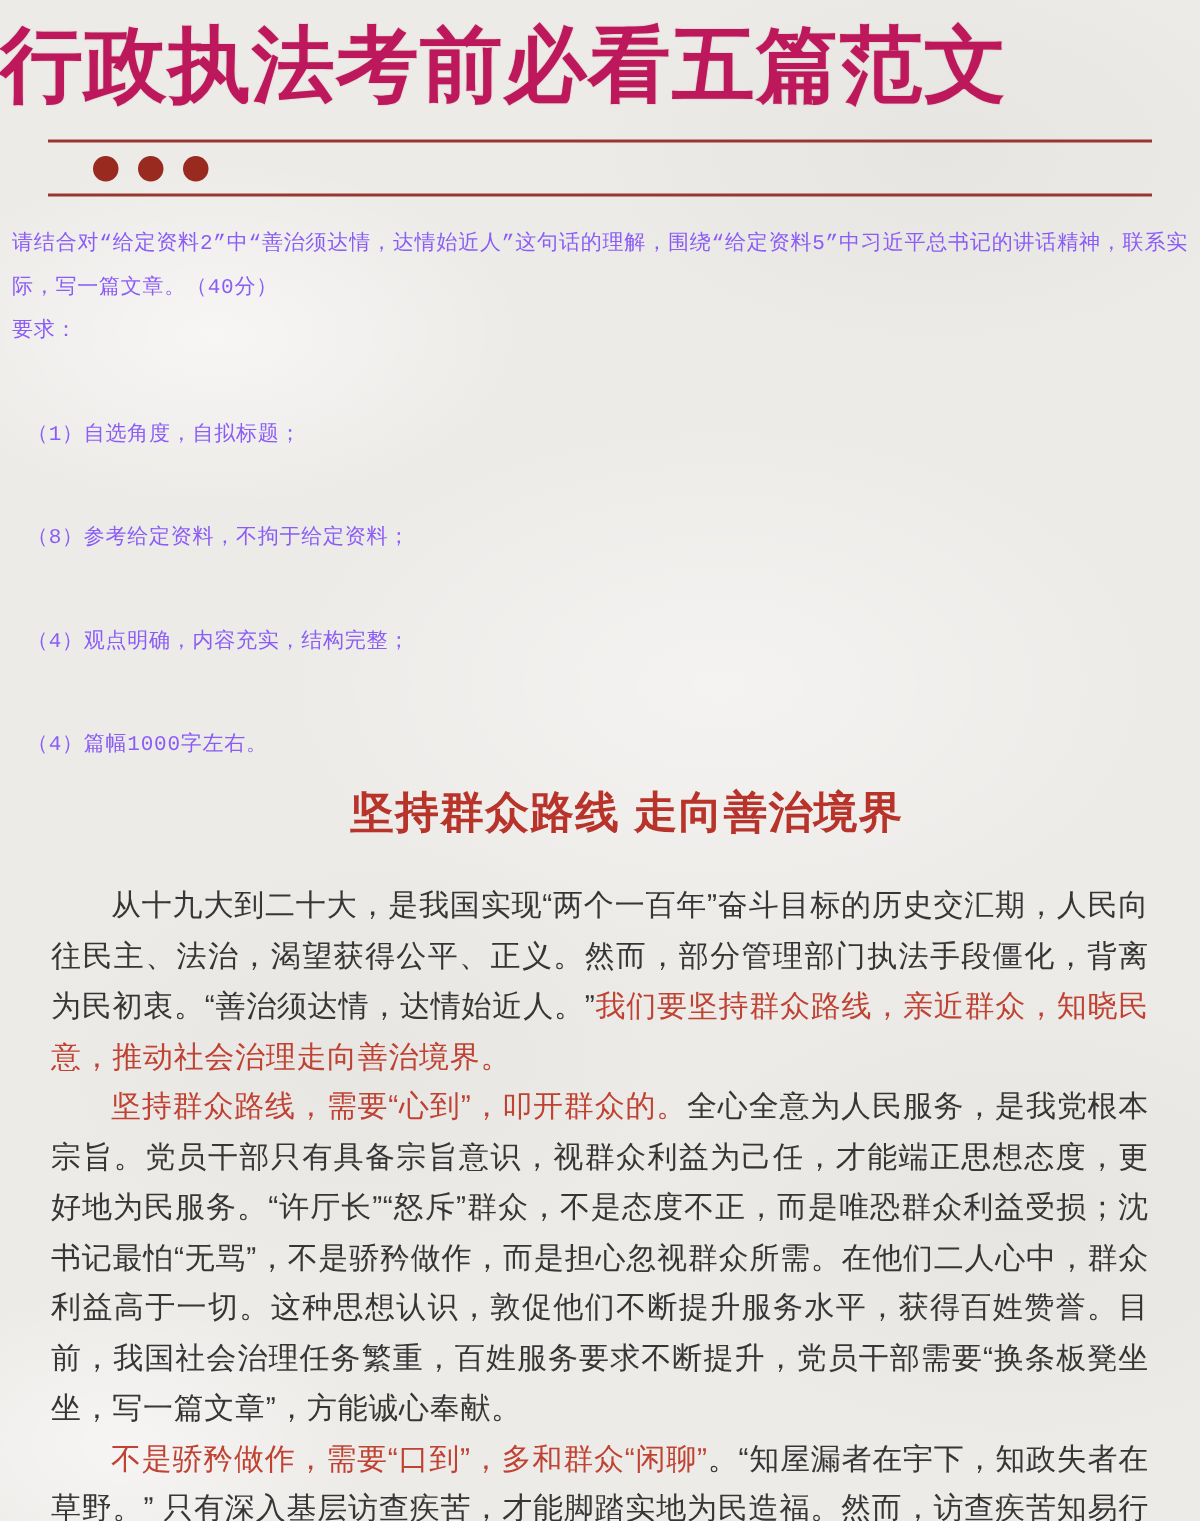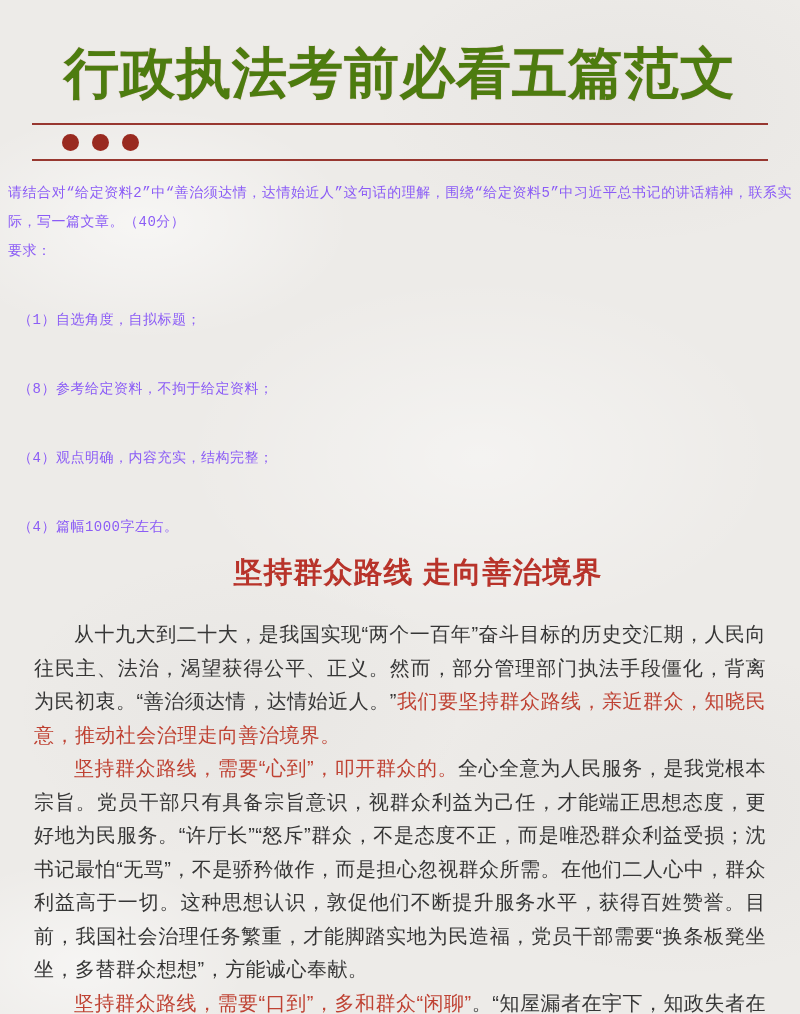--- a/index.html
+++ b/index.html
@@ -15,28 +15,27 @@
       radial-gradient(ellipse 500px 300px at 60% 45%, rgba(255,255,255,0.4), transparent 60%),
       radial-gradient(ellipse 380px 260px at 30% 70%, rgba(120,120,120,0.045), transparent 60%),
       radial-gradient(ellipse 450px 280px at 85% 80%, rgba(120,120,120,0.05), transparent 60%),
       radial-gradient(ellipse 260px 160px at 10% 95%, rgba(255,255,255,0.5), transparent 65%);
     font-family: "Liberation Sans", sans-serif;
   }
   .page { width: 800px; height: 1014px; overflow: hidden; }
 
   
   .doc-title {
-    margin-top: 40px;
-    text-align: center;
+    margin-top: 10px;
     font-family: "Liberation Serif", "DejaVu Serif", serif;
     font-weight: 700;
     font-size: 55px;
     line-height: 68px;
     letter-spacing: 1px;
-    color: #4d7c0f;
+    color: #be185d;
     text-shadow: 0 0 1px rgba(142,36,28,0.4);
   }
   .rule {
     height: 2px;
     background: #8e241c;
     margin: 0 32px 0 32px;
     opacity: 0.9;
   }
   .rule-top { margin-top: 15px; }
   .rule-bottom { margin-top: 8px; }
@@ -110,18 +109,18 @@
     <p class="req-item">（8）参考给定资料，不拘于给定资料；</p>
     <p class="req-item">（4）观点明确，内容充实，结构完整；</p>
     <p class="req-item">（4）篇幅1000字左右。</p>
   </section>
 
   <section class="essay">
     <h2 class="essay-heading">坚持群众路线 走向善治境界</h2>
 
     <p class="para"><span class="seg-black">从十九大到二十大，是我国实现“两个一百年”奋斗目标的历史交汇期，人民向往民主、法治，渴望获得公平、正义。然而，部分管理部门执法手段僵化，背离为民初衷。“善治须达情，达情始近人。”</span><span class="seg-red">我们要坚持群众路线，亲近群众，知晓民意，推动社会治理走向善治境界。</span></p>
 
-    <p class="para"><span class="seg-red">坚持群众路线，需要“心到”，叩开群众的。</span><span class="seg-black">全心全意为人民服务，是我党根本宗旨。党员干部只有具备宗旨意识，视群众利益为己任，才能端正思想态度，更好地为民服务。“许厅长”“怒斥”群众，不是态度不正，而是唯恐群众利益受损；沈书记最怕“无骂”，不是骄矜做作，而是担心忽视群众所需。在他们二人心中，群众利益高于一切。这种思想认识，敦促他们不断提升服务水平，获得百姓赞誉。目前，我国社会治理任务繁重，才能脚踏实地为民造福，党员干部需要“换条板凳坐坐，多替群众想想”，方能诚心奉献。</span></p>
+    <p class="para"><span class="seg-red">坚持群众路线，需要“心到”，叩开群众的。</span><span class="seg-black">全心全意为人民服务，是我党根本宗旨。党员干部只有具备宗旨意识，视群众利益为己任，才能端正思想态度，更好地为民服务。“许厅长”“怒斥”群众，不是态度不正，而是唯恐群众利益受损；沈书记最怕“无骂”，不是骄矜做作，而是担心忽视群众所需。在他们二人心中，群众利益高于一切。这种思想认识，敦促他们不断提升服务水平，获得百姓赞誉。目前，我国社会治理任务繁重，百姓服务要求不断提升，党员干部需要“换条板凳坐坐，写一篇文章”，方能诚心奉献。</span></p>
 
-    <p class="para"><span class="seg-red">坚持群众路线，需要“口到”，多和群众“闲聊”</span><span class="seg-black">。“知屋漏者在宇下，知政失者在草野。” 只有深入基层访查疾苦，才能脚踏实地为民造福。然而，访查疾苦知易行难，干群之间缺乏了解，干部遭遇“闭门羹”并不鲜见。卧龙新村的王警官履新之时，也曾面临此种难题。但他摸索办法，以“续水”为借口，走进居民家中，在谈天说地中摸透情况，为小区住户排忧解难，最终赢得信赖与支持。我国部分党员干部开展工作僵化刻板，难以听到百姓心声，所以，应向王警官学习，通过与群众的“闲谈”，叩开群众的“心门”。</span></p>
+    <p class="para"><span class="seg-red">不是骄矜做作，需要“口到”，多和群众“闲聊”</span><span class="seg-black">。“知屋漏者在宇下，知政失者在草野。” 只有深入基层访查疾苦，才能脚踏实地为民造福。然而，访查疾苦知易行难，干群之间缺乏了解，干部遭遇“闭门羹”并不鲜见。卧龙新村的王警官履新之时，也曾面临此种难题。但他摸索办法，以“续水”为借口，走进居民家中，在谈天说地中摸透情况，为小区住户排忧解难，最终赢得信赖与支持。我国部分党员干部开展工作僵化刻板，难以听到百姓心声，所以，应向王警官学习，通过与群众的“闲谈”，叩开群众的“心门”。</span></p>
   </section>
 
 </div>
 
 </body></html>

